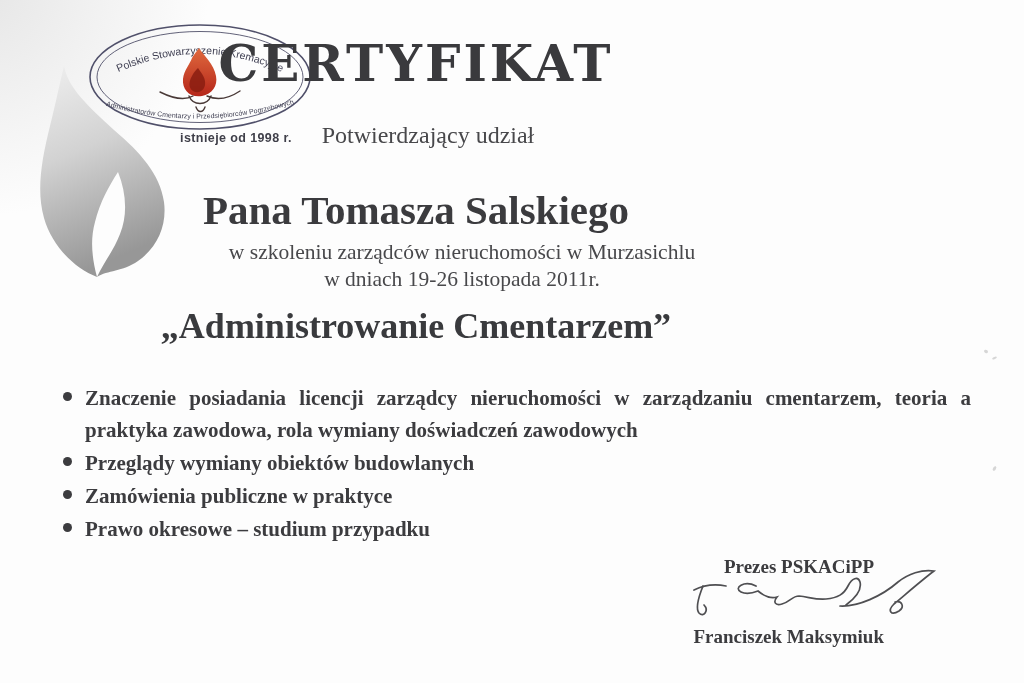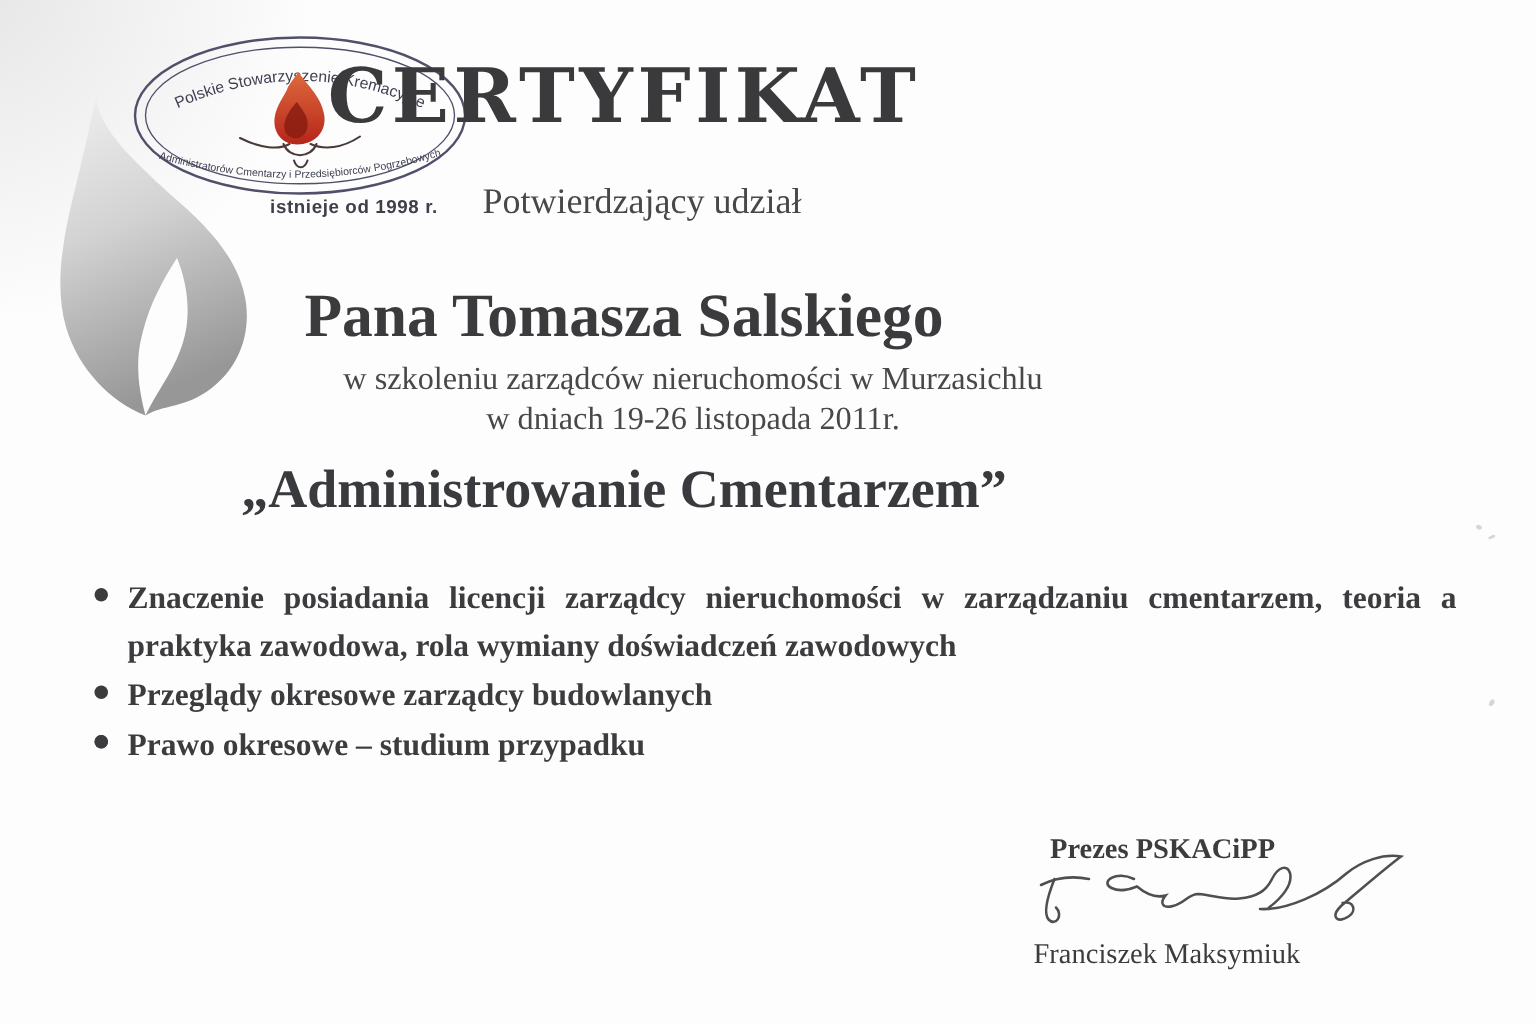--- a/index.html
+++ b/index.html
@@ -34,25 +34,25 @@
     position:relative;padding-left:22px;margin:0 0 1px 0;
     font-size:21px;line-height:32px;font-weight:bold;color:#3c3c3f;
   }
   .topics li:first-child{text-align:justify;}
   .topics li .dot{
     position:absolute;left:0;top:10px;width:9px;height:9px;border-radius:50%;
     background:#3c3c3f;
   }
 
   .place-date{top:564px;left:62px;font-size:17.5px;font-weight:bold;color:#3d3d40;}
-  .signer-title{top:556px;left:700px;width:200px;text-align:left;
+  .signer-title{top:556px;left:674px;width:200px;text-align:right;
     font-size:19px;font-weight:bold;color:#3c3c3f;}
   .signature-svg{top:566px;left:682px;}
-  .signer-name{top:626px;left:689px;width:220px;text-align:left;
-    font-size:19px;font-weight:normal;color:#3c3c3f;}
+  .signer-name{top:626px;left:664px;width:220px;text-align:right;
+    font-size:19px;font-weight:bold;color:#3c3c3f;}
 
   .logo-svg{top:20px;left:86px;}
   .watermark-svg{top:62px;left:18px;}
 
   .speck{position:absolute;background:#8d8d8d;border-radius:50%;opacity:.35;}
   .s1{left:984px;top:350px;width:4px;height:3px;transform:rotate(20deg);}
   .s2{left:992px;top:357px;width:5px;height:2px;transform:rotate(-25deg);}
   .s3{left:993px;top:466px;width:3px;height:5px;transform:rotate(30deg);}
 </style>
 </head>
@@ -138,24 +138,25 @@
   </div>
   <div class="abs centered course">„Administrowanie Cmentarzem”</div>
 
   <ul class="abs topics">
     <li>
       <span class="dot"></span>
       <span>Znaczenie posiadania licencji zarządcy nieruchomości w zarządzaniu cmentarzem, teoria a praktyka zawodowa, rola wymiany doświadczeń zawodowych</span>
     </li>
     <li>
       <span class="dot"></span>
-      <span>Przeglądy okresowe zarządcy budowlanych</span>
+      <span>Przeglądy wymiany obiektów budowlanych</span>
     </li>
     <li>
       <span class="dot"></span>
+      <span>Zamówienia publiczne w praktyce</span>
     </li>
     <li>
       <span class="dot"></span>
       <span>Prawo okresowe – studium przypadku</span>
     </li>
   </ul>
 
 
   <div class="abs signer-title">Prezes PSKACiPP</div>
 

